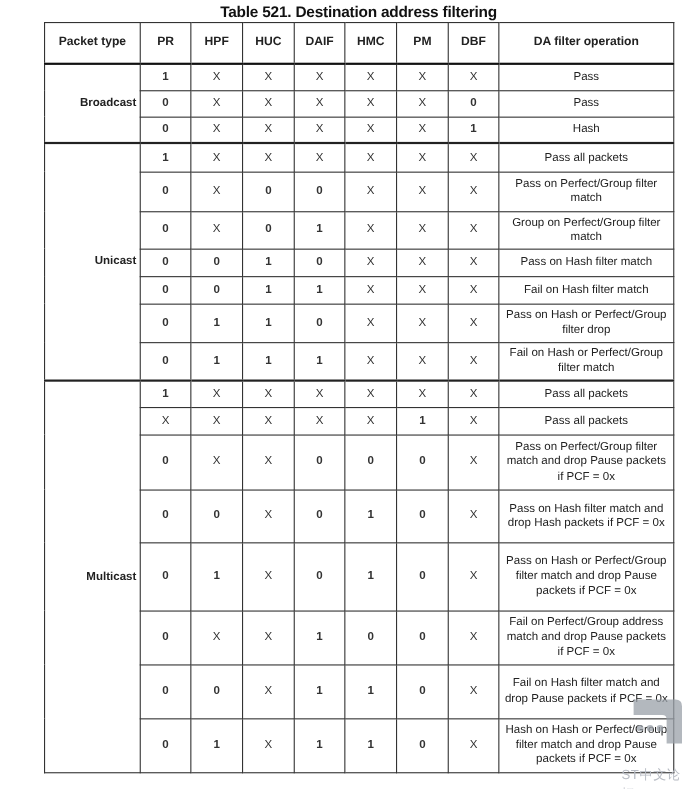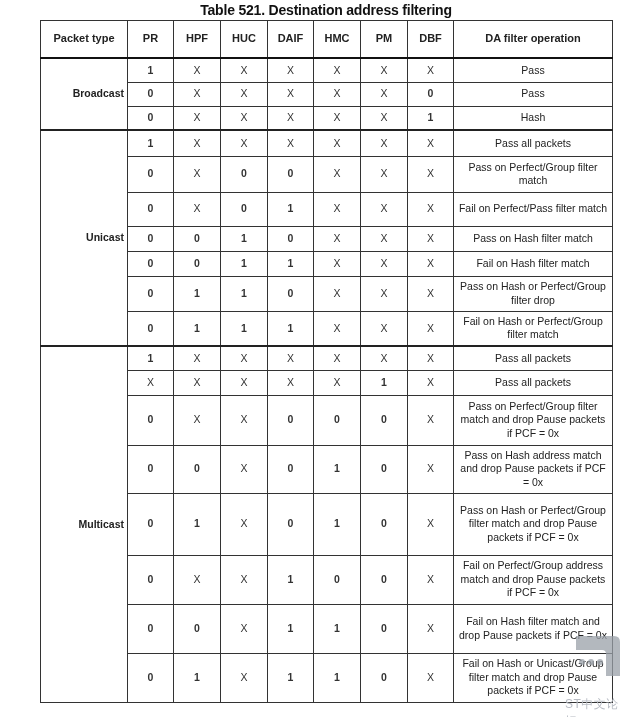--- a/index.html
+++ b/index.html
@@ -104,21 +104,21 @@
         <td class="op">Pass on Perfect/Group filter match</td>
       </tr>
       <tr style="height: 34px;">
         <td class="val">0</td>
         <td class="val x">X</td>
         <td class="val">0</td>
         <td class="val">1</td>
         <td class="val x">X</td>
         <td class="val x">X</td>
         <td class="val x">X</td>
-        <td class="op">Fail on Perfect/Pass filter match</td>
+        <td class="op">Group on Perfect/Group filter match</td>
       </tr>
       <tr style="height: 25px;">
         <td class="val">0</td>
         <td class="val">0</td>
         <td class="val">1</td>
         <td class="val">0</td>
         <td class="val x">X</td>
         <td class="val x">X</td>
         <td class="val x">X</td>
         <td class="op">Pass on Hash filter match</td>
@@ -185,21 +185,21 @@
         <td class="op">Pass on Perfect/Group filter match and drop Pause packets if PCF = 0x</td>
       </tr>
       <tr style="height: 48px;">
         <td class="val">0</td>
         <td class="val">0</td>
         <td class="val x">X</td>
         <td class="val">0</td>
         <td class="val">1</td>
         <td class="val">0</td>
         <td class="val x">X</td>
-        <td class="op">Pass on Hash address match and drop Pause packets if PCF = 0x</td>
+        <td class="op">Pass on Hash filter match and drop Hash packets if PCF = 0x</td>
       </tr>
       <tr style="height: 62px;">
         <td class="val">0</td>
         <td class="val">1</td>
         <td class="val x">X</td>
         <td class="val">0</td>
         <td class="val">1</td>
         <td class="val">0</td>
         <td class="val x">X</td>
         <td class="op">Pass on Hash or Perfect/Group filter match and drop Pause packets if PCF = 0x</td>
@@ -225,21 +225,21 @@
         <td class="op">Fail on Hash filter match and drop Pause packets if PCF = 0x</td>
       </tr>
       <tr style="height: 49px;">
         <td class="val">0</td>
         <td class="val">1</td>
         <td class="val x">X</td>
         <td class="val">1</td>
         <td class="val">1</td>
         <td class="val">0</td>
         <td class="val x">X</td>
-        <td class="op">Fail on Hash or Unicast/Group filter match and drop Pause packets if PCF = 0x</td>
+        <td class="op">Hash on Hash or Perfect/Group filter match and drop Pause packets if PCF = 0x</td>
       </tr>
     </tbody>
 </table>
 
 <svg class="wm" viewBox="0 0 54 46">
   <path d="M8 4 H46 Q52 4 52 10 V44 H38 V22 Q38 18 34 18 H8 Z" fill="#9aa0a8" opacity="0.75"></path>
   <circle cx="14" cy="30" r="3" fill="#9aa0a8" opacity="0.75"></circle>
   <circle cx="23" cy="30" r="3" fill="#9aa0a8" opacity="0.75"></circle>
   <circle cx="32" cy="30" r="3" fill="#9aa0a8" opacity="0.75"></circle>
 </svg>

